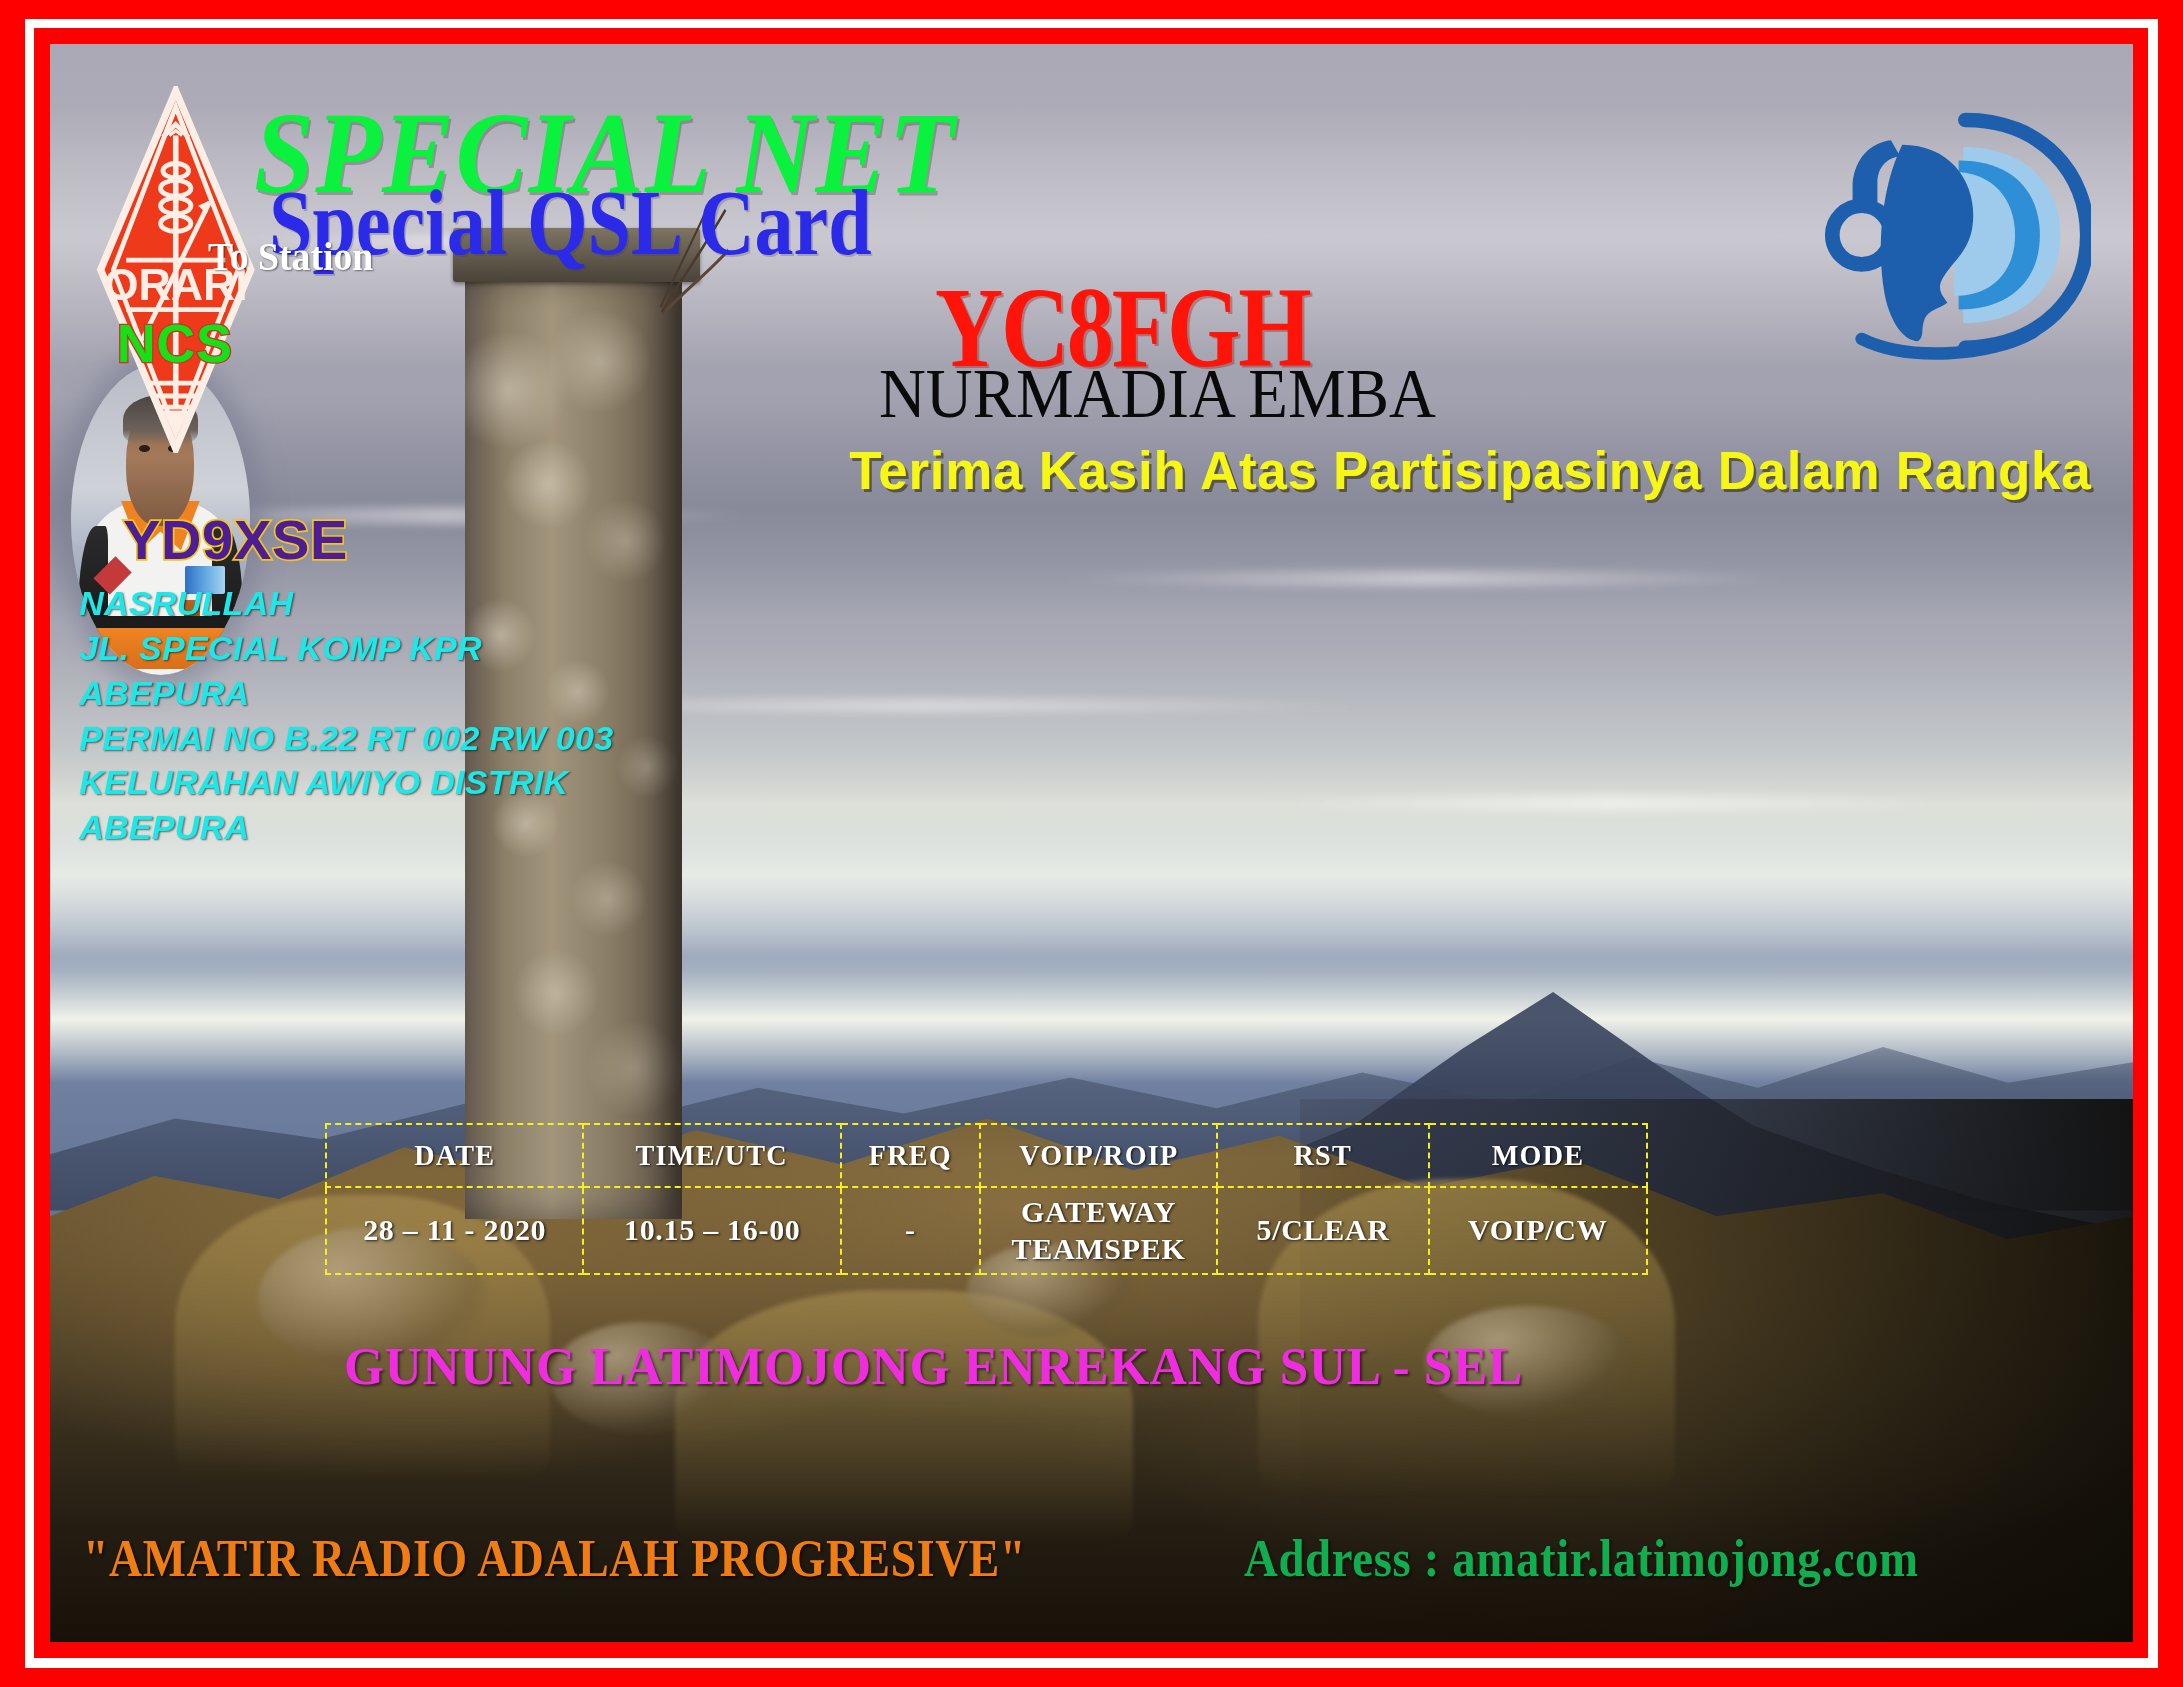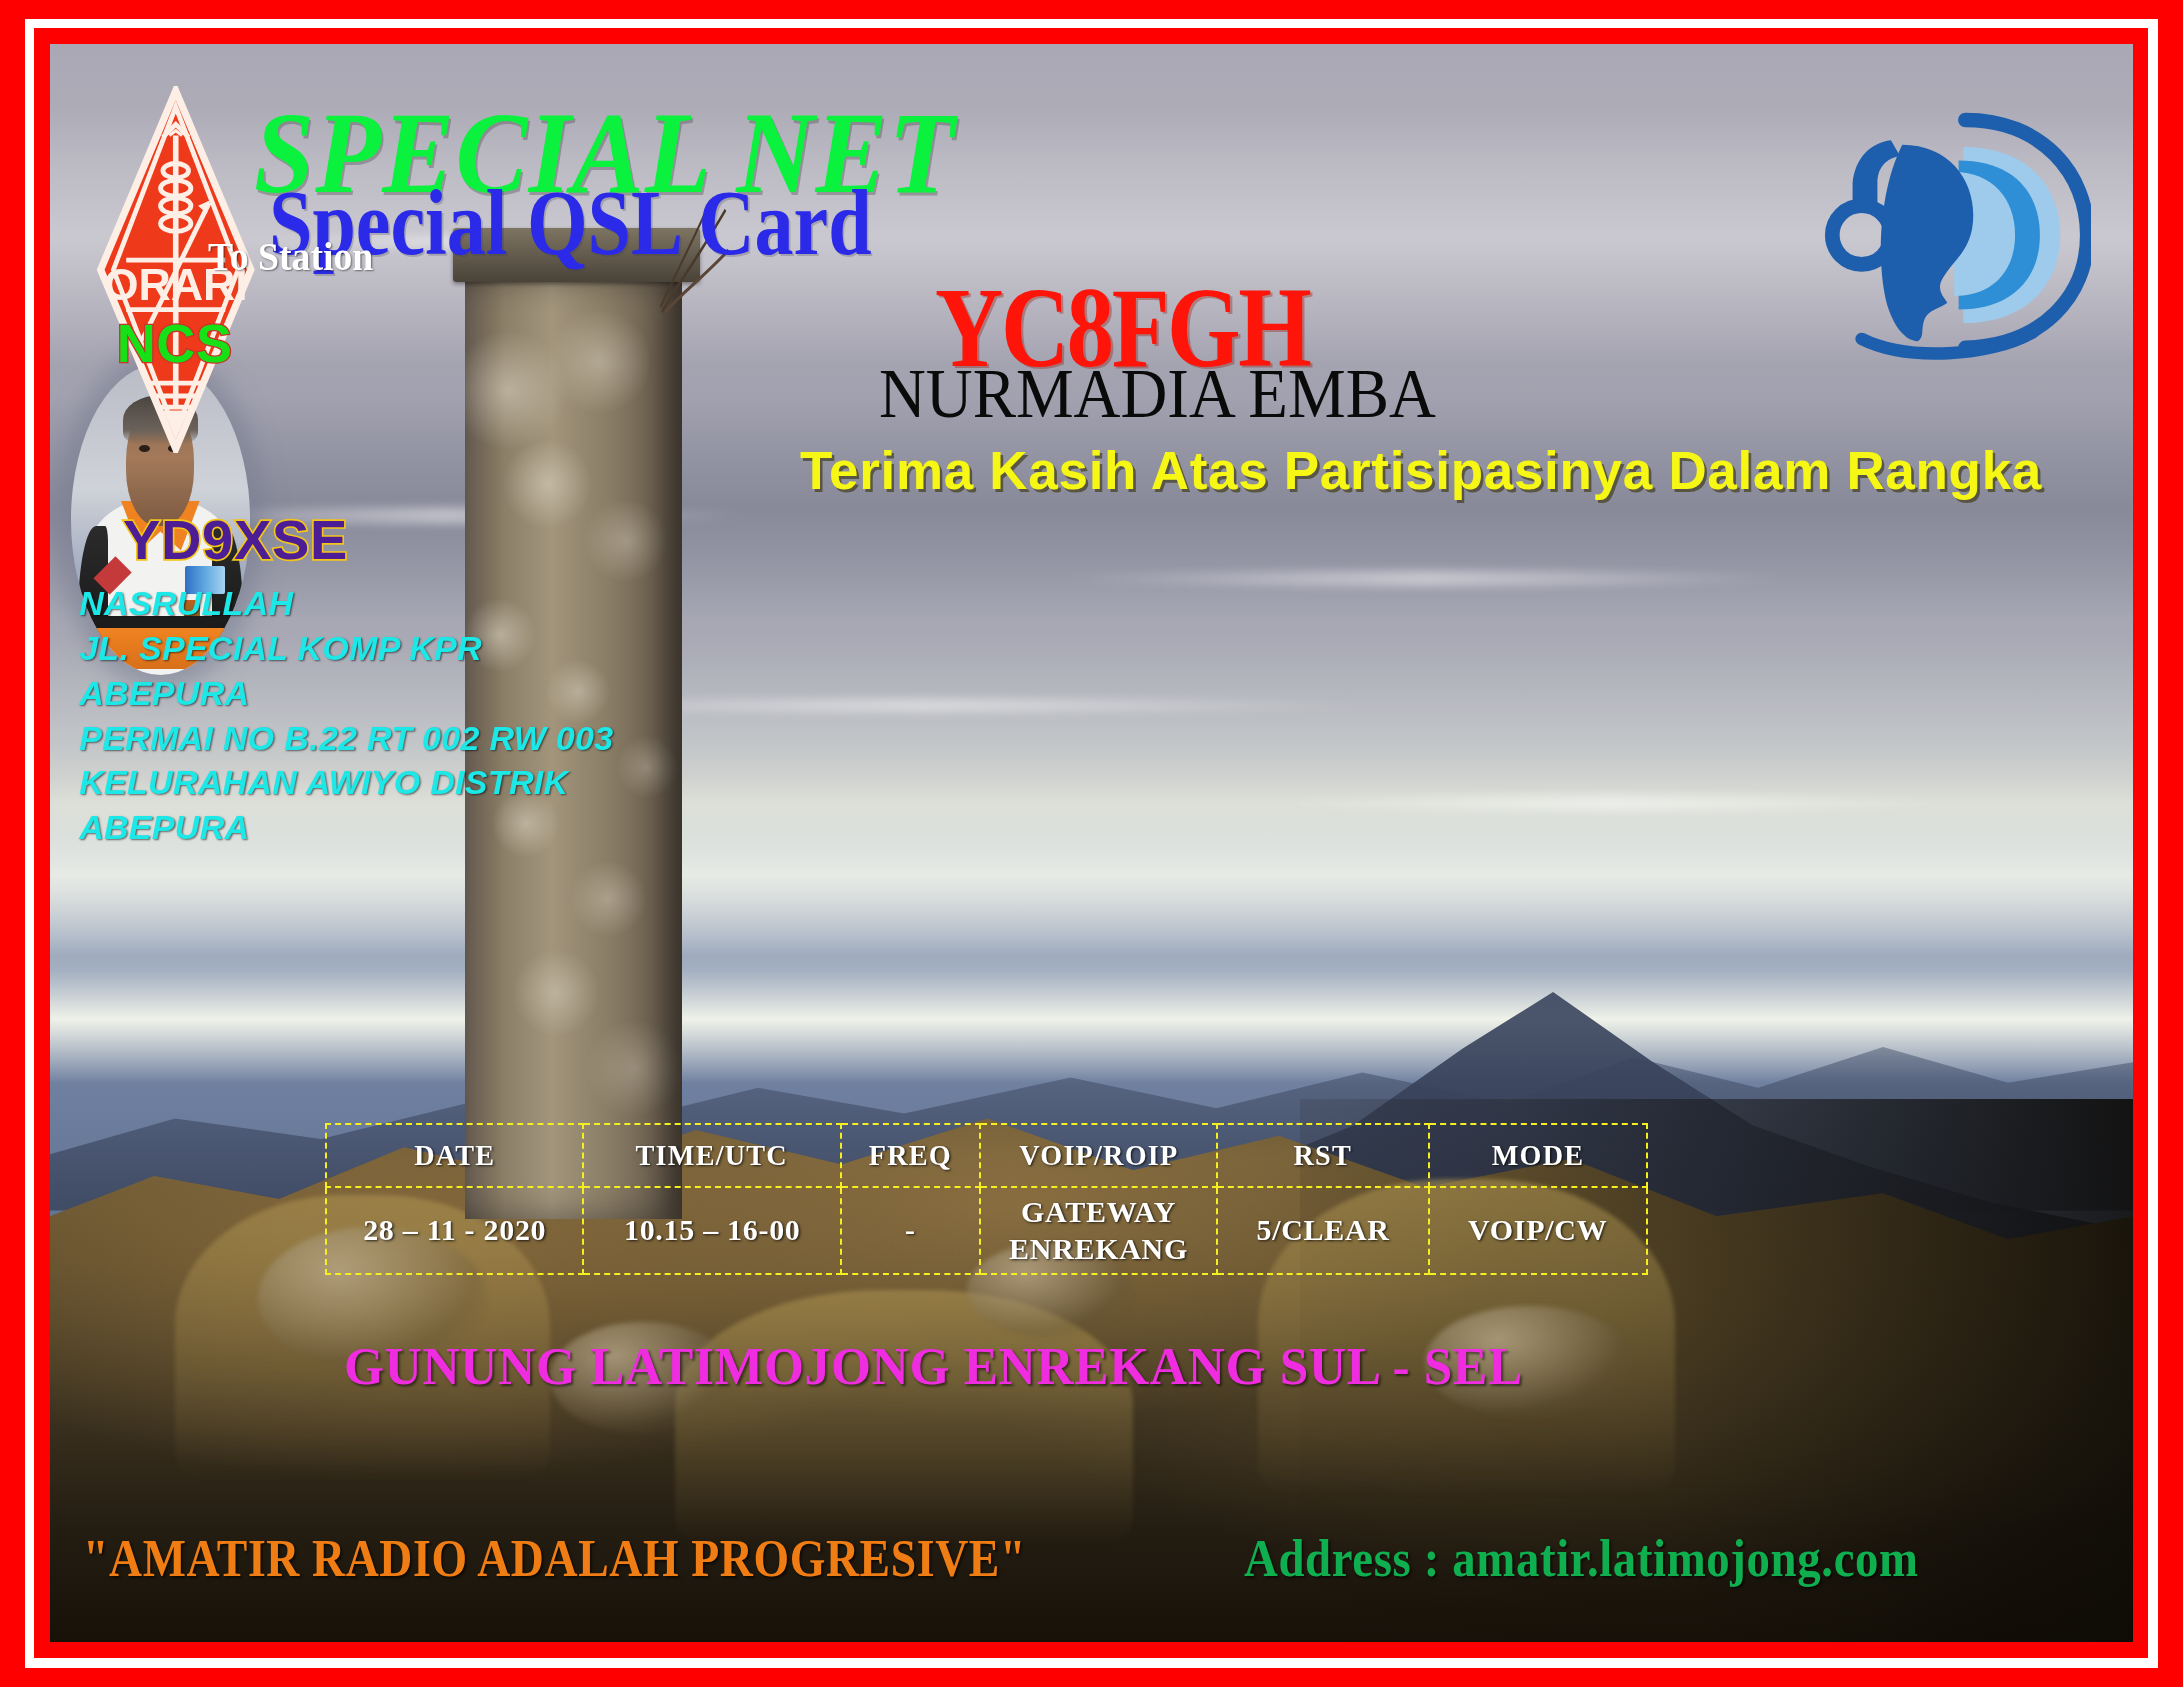--- a/index.html
+++ b/index.html
@@ -373,21 +373,21 @@
     -webkit-text-stroke: 3.3px #f3c518;
     paint-order: stroke fill;
     letter-spacing: 0.7px;
   }
 
   .thanks-block {
     position: absolute;
     left: 36.0%;
     top: 24.8%;
     width: 62%;
-    text-align: left;
+    text-align: right;
   }
   .t-thanks1 {
     font-family: "Liberation Sans", sans-serif;
     font-weight: bold;
     font-size: 53px;
     color: #f7f715;
     letter-spacing: 0.7px;
     text-shadow: 2.6px 2.6px 0 rgba(60,55,20,0.65);
     white-space: nowrap;
   }
@@ -640,21 +640,21 @@
             <th class="c-mode">MODE</th>
           </tr>
         </thead>
         <tbody>
           <tr>
             <td>28 – 11 - 2020</td>
             <td>10.15 – 16-00</td>
             <td>-</td>
             <td class="two-line">
               <div>GATEWAY</div>
-              <div>ENREKANG</div>
+              <div>TEAMSPEK</div>
             </td>
             <td>5/CLEAR</td>
             <td>VOIP/CW</td>
           </tr>
         </tbody>
       </table>
 
       <div class="txt t-location">GUNUNG LATIMOJONG ENREKANG SUL - SEL</div>
 
       <div class="txt t-motto">"AMATIR  RADIO ADALAH PROGRESIVE"</div>

